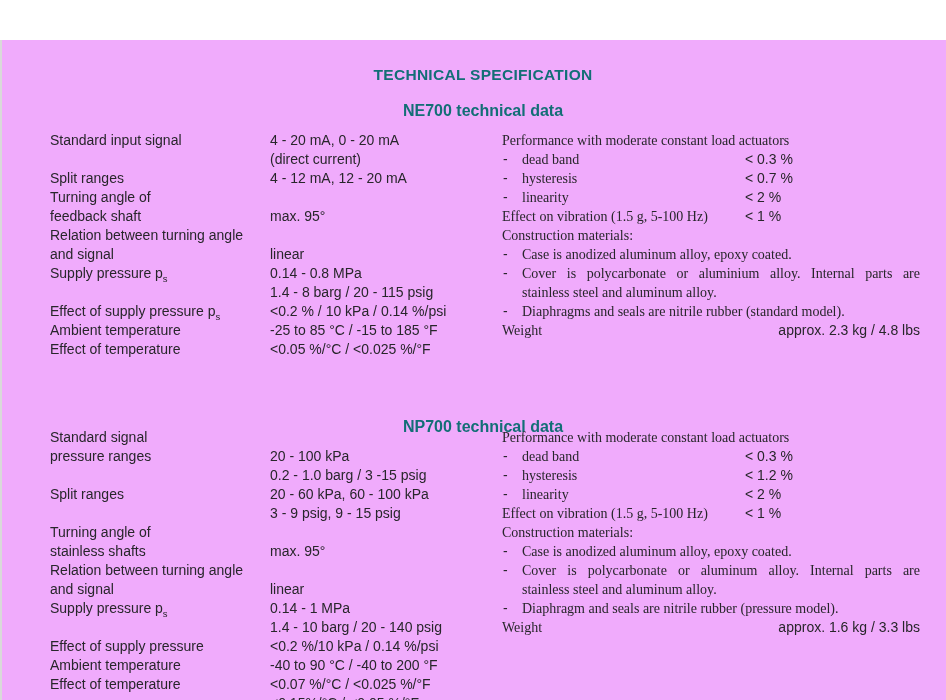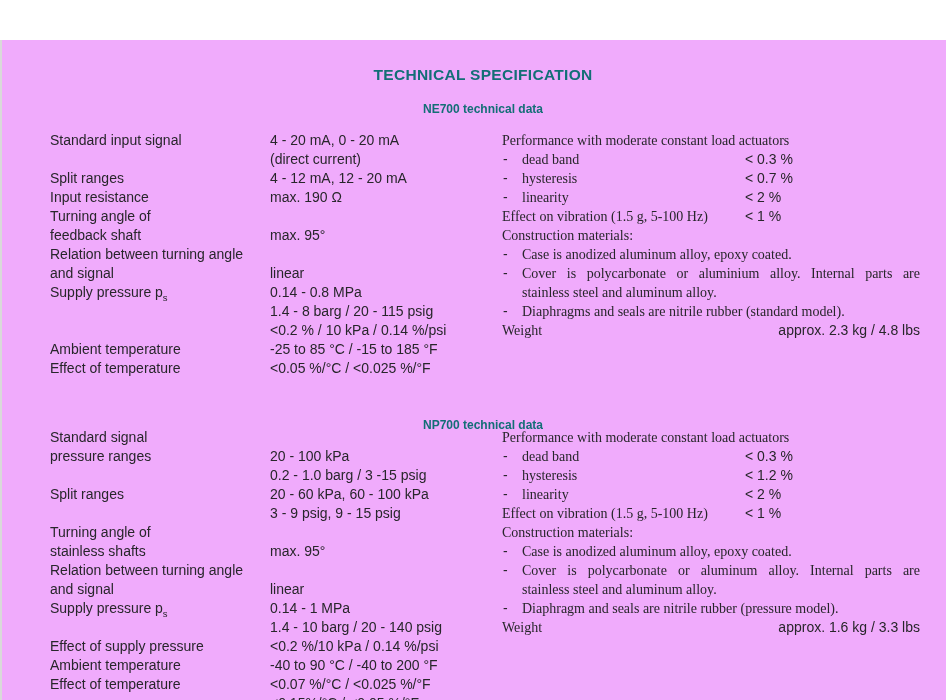--- a/index.html
+++ b/index.html
@@ -11,21 +11,21 @@
   .page { position:relative; width:946px; height:700px; background:#f0abfc;margin-top:40px; }
   .edge-line { position:absolute; left:0; top:0; width:2px; height:700px; background:#d9d9d9; }
 
   .doc-title {
     position:absolute; top:26px; left:20px; width:926px;
     text-align:center; font-weight:bold; font-size:15.5px; letter-spacing:.3px;
     color:var(--heading-teal, #136e76);
   }
   .sec-title {
     position:absolute; left:20px; width:926px; text-align:center;
-    font-weight:bold; font-size:12px; color:var(--heading-teal, #136e76);
+    font-weight:bold; font-size:16px; color:var(--heading-teal, #136e76);
   }
   .sec0-title { top:62px; }
   .sec1-title { top:378px; }
 
   .col { position:absolute; font-size:14px; line-height:19px; }
   .col-left  { left:50px;  width:440px; }
   .col-right { left:502px; width:418px; }
   .sec0-col { top:91px; }
   .sec1-col { top:388px; }
 
@@ -58,24 +58,20 @@
       </div>
       <div class="lrow">
         <span class="llabel"></span>
         <span class="lvalue">(direct current)</span>
       </div>
       <div class="lrow">
         <span class="llabel">Split ranges</span>
         <span class="lvalue">4 - 12 mA, 12 - 20 mA</span>
       </div>
       <div class="lrow">
-        <span class="llabel">Input resistance</span>
-        <span class="lvalue">max. 190 Ω</span>
-      </div>
-      <div class="lrow">
         <span class="llabel">Turning angle of</span>
       </div>
       <div class="lrow">
         <span class="llabel">feedback shaft</span>
         <span class="lvalue">max. 95°</span>
       </div>
       <div class="lrow">
         <span class="llabel">Relation between turning angle</span>
       </div>
       <div class="lrow">
@@ -84,20 +80,21 @@
       </div>
       <div class="lrow">
         <span class="llabel">Supply pressure p<sub>s</sub></span>
         <span class="lvalue">0.14 - 0.8 MPa</span>
       </div>
       <div class="lrow">
         <span class="llabel"></span>
         <span class="lvalue">1.4 - 8 barg / 20 - 115 psig</span>
       </div>
       <div class="lrow">
+        <span class="llabel">Effect of supply pressure p<sub>s</sub></span>
         <span class="lvalue">&lt;0.2 % / 10 kPa / 0.14 %/psi</span>
       </div>
       <div class="lrow">
         <span class="llabel">Ambient temperature</span>
         <span class="lvalue">-25 to 85 °C / -15 to 185 °F</span>
       </div>
       <div class="lrow">
         <span class="llabel">Effect of temperature</span>
         <span class="lvalue">&lt;0.05 %/°C / &lt;0.025 %/°F</span>
       </div>

